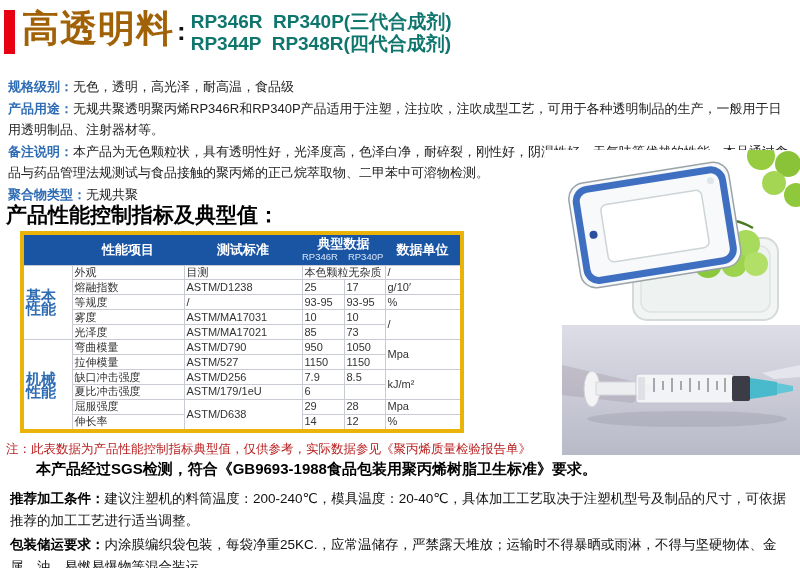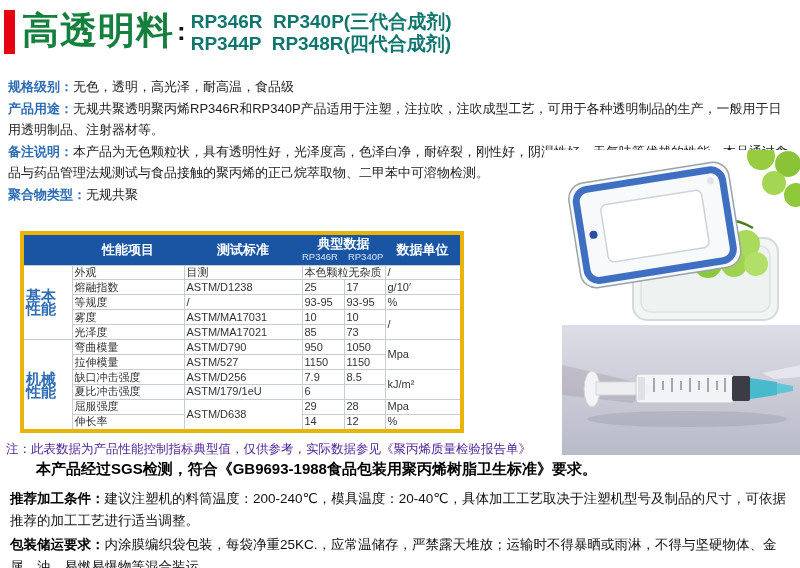--- a/index.html
+++ b/index.html
@@ -3,21 +3,21 @@
 <meta charset="utf-8">
 <style>
   * { margin:0; padding:0; box-sizing:border-box; }
   html,body { background:#ffffff; }
   body { font-family:"Liberation Sans","DejaVu Sans",sans-serif; color:#1a1a1a; }
   .page { position:relative; width:800px; height:568px; background:#ffffff; overflow:hidden; }
 
   
   .title-row { position:absolute; top:8px; left:4px; display:flex; align-items:flex-start; }
   .red-bar { width:11px; height:44px; background:#e60012; margin-right:7px; margin-top:2px; }
-  .main-title { font-size:37px; font-weight:bold; color:#15803d; line-height:46px; letter-spacing:1px; }
+  .main-title { font-size:37px; font-weight:bold; color:#a16207; line-height:46px; letter-spacing:1px;font-family:Liberation Mono, monospace; }
   .title-colon { font-size:26px; font-weight:900; line-height:46px; margin:0 5px 0 3px; color:#111; }
   .models { padding-top:3px; }
   .models div { font-size:19px; font-weight:bold; color:#0f766e; line-height:22px; white-space:pre; }
 
   
   .specs { position:absolute; top:76px; left:8px; width:786px; font-size:13px; line-height:21.5px; color:#222; }
   .specs p { margin:0; }
   .spec-label { color:#2e6cb4; font-weight:bold; }
   .spec-polymer { margin-top:0; }
 
@@ -35,21 +35,21 @@
   table.perf col.c-unit  { width:77px; }
   table.perf th { background:#1a55a4; color:#ffffff; border:none; padding:0; vertical-align:middle; }
   table.perf thead tr { height:32px; }
   .th-main { font-size:13px; font-weight:bold; line-height:14px; }
   .th-sub { font-size:9.5px; font-weight:normal; color:#d7e4f6; line-height:11px; display:flex; justify-content:flex-start; gap:10px; }
   table.perf td { border:1px solid #c8ccd2; text-align:left; vertical-align:middle; padding:0 2px; line-height:13px; background:#fff; }
   table.perf { border:4px solid #eab308; }
   td.group-cell { color:#2e6cb4; font-weight:bold; font-size:15px; line-height:20px; background:#fff; }
 
   
-  .table-note { position:absolute; top:441px; left:6px; font-family:"Liberation Serif","DejaVu Serif",serif; font-size:12.5px; color:#4c1d95; }
+  .table-note { position:absolute; top:441px; left:6px; font-family:"Liberation Serif","DejaVu Serif",serif; font-size:12.5px; color:#b91c1c; }
   .sgs-note { position:absolute; top:460px; left:36px; font-size:15px; font-weight:bold; color:#000; }
 
   
   .footer-text { position:absolute; top:488px; left:6px; width:788px; font-size:13.5px; line-height:21.5px; color:#111; }
   .footer-text p { margin:0 0 3px 4px; }
   .footer-label { font-weight:bold; color:#000; }
 
   
   .img-container { position:absolute; top:150px; left:545px; width:255px; height:180px; }
   .img-syringe  { position:absolute; top:325px; left:562px; width:238px; height:130px; }
@@ -70,20 +70,21 @@
     </div>
   </div>
 
   <div class="specs">
     <p><span class="spec-label">规格级别：</span><span>无色，透明，高光泽，耐高温，食品级</span></p>
     <p><span class="spec-label">产品用途：</span><span>无规共聚透明聚丙烯RP346R和RP340P产品适用于注塑，注拉吹，注吹成型工艺，可用于各种透明制品的生产，一般用于日用透明制品、注射器材等。</span></p>
     <p><span class="spec-label">备注说明：</span><span>本产品为无色颗粒状，具有透明性好，光泽度高，色泽白净，耐碎裂，刚性好，阴湿性好，无气味等优越的性能，本品通过食品与药品管理法规测试与食品接触的聚丙烯的正己烷萃取物、二甲苯中可溶物检测。</span></p>
     <p class="spec-polymer"><span class="spec-label">聚合物类型：</span><span>无规共聚</span></p>
   </div>
 
+  <div class="section-title">产品性能控制指标及典型值：</div>
 
   <div class="perf-wrap">
     <table class="perf">
       <colgroup>
         <col class="c-group">
           <col class="c-item">
           <col class="c-std">
           <col class="c-v1">
           <col class="c-v2">
           <col class="c-unit">

